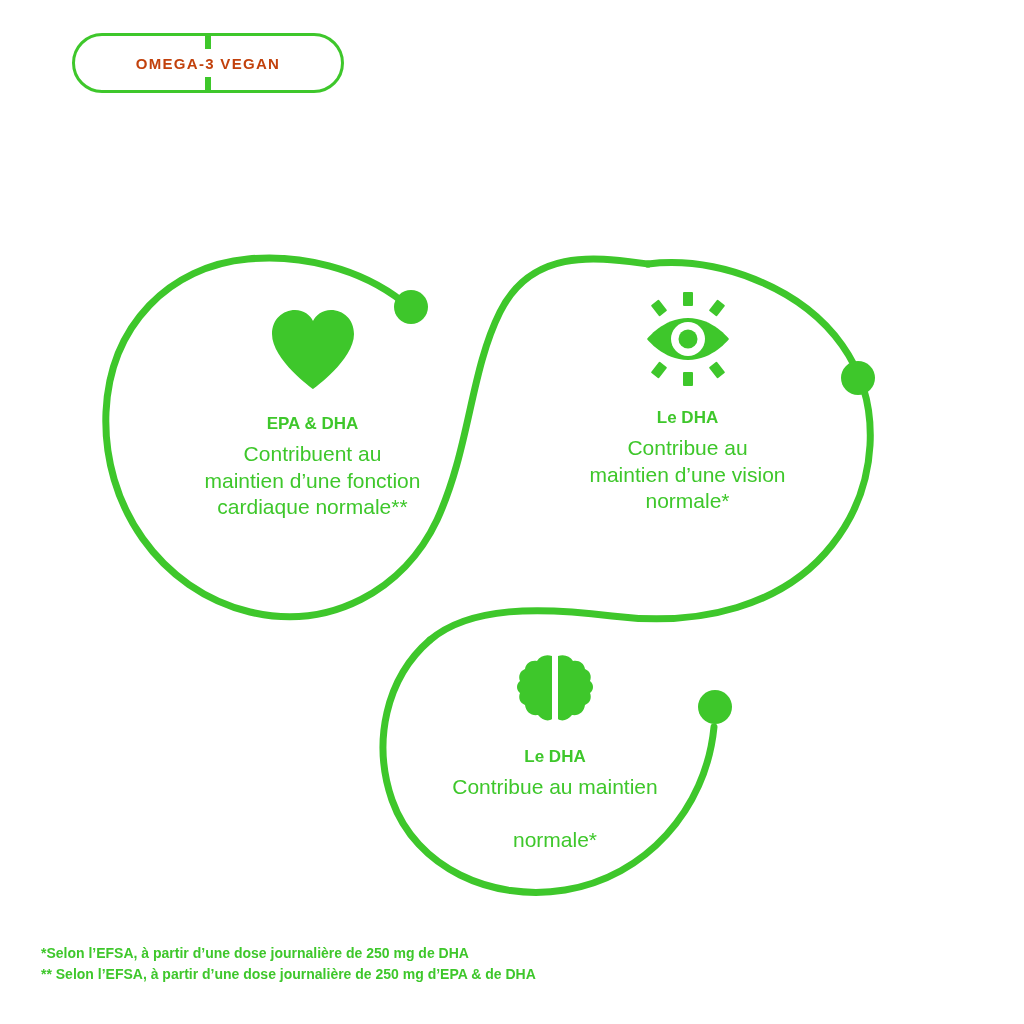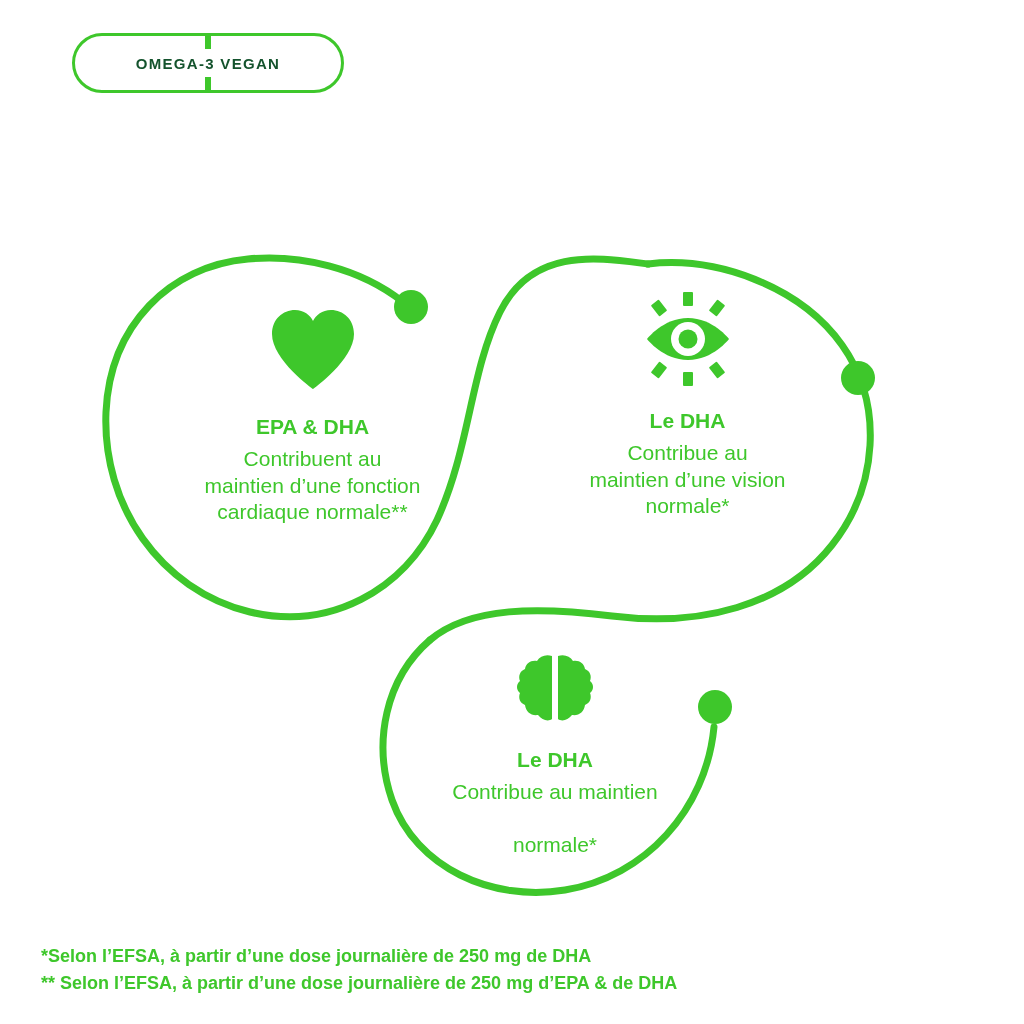--- a/index.html
+++ b/index.html
@@ -26,21 +26,21 @@
     width: 272px;
     height: 60px;
     box-sizing: border-box;
     border: 3px solid #3ec72b;
     border-radius: 34px;
     display: flex;
     align-items: center;
     justify-content: center;
   }
   #badge-label {
-    color: #14532d;
+    color: #c2410c;
     font-size: 15px;
     font-weight: bold;
     letter-spacing: 1.3px;
     white-space: nowrap;
   }
   .badge-notch {
     position: absolute;
     left: 50%;
     width: 6px;
     height: 13px;
@@ -75,21 +75,21 @@
 
   
   .icon-svg { display: block; }
 
   .node {
     position: absolute;
     text-align: center;
   }
   .node-heading {
     color: #3ec72b;
-    font-size: 21px;
+    font-size: 17px;
     font-weight: bold;
     line-height: 1.2;
     margin: 12px 0 7px 0;
   }
   .node-body {
     color: #3ec72b;
     font-size: 21px;
     font-weight: 400;
     line-height: 1.26;
     margin: 0;
@@ -109,21 +109,21 @@
 
   #node-brain  { left: 400px; top: 645px; width: 310px; }
   #node-brain .icon-wrap { height: 80px; margin-bottom: 22px; }
 
   
   #footnotes {
     position: absolute;
     left: 41px;
     top: 943px;
     color: #3ec72b;
-    font-size: 18px;
+    font-size: 14px;
     font-weight: 600;
     line-height: 1.5;
   }
   #footnotes .fn { display: block; white-space: nowrap; }
 </style>
 </head>
 <body>
 
 <div id="canvas">
 

